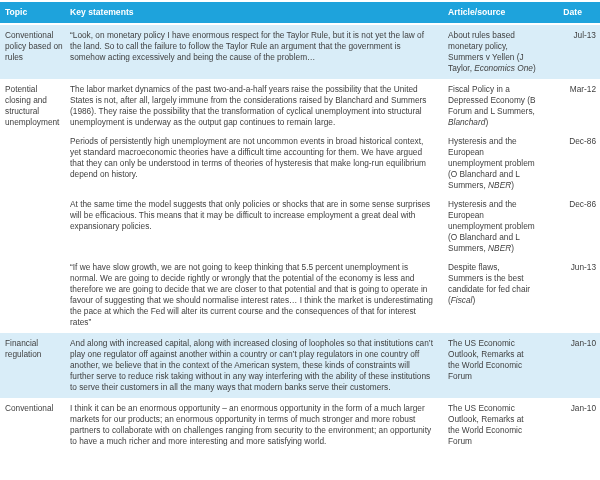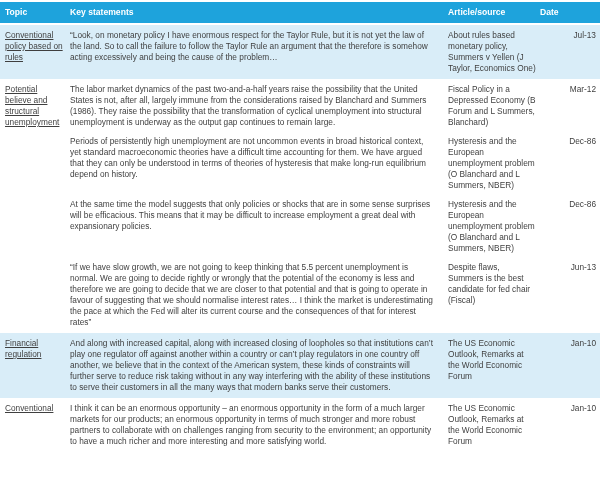--- a/index.html
+++ b/index.html
@@ -25,31 +25,31 @@
   }
   thead th {
     background: var(--header-bg);
     color: var(--header-text);
     font-weight: bold;
     font-size: 8.6px;
     text-align: left;
     padding: 5px 0 5px 5px;
     border-bottom: 2px solid #ffffff;
   }
-  thead th.col-date { padding-left: 0; }
+  thead th.col-date { text-align: right; padding-right: 18px; padding-left: 0; }
   td {
     vertical-align: top;
     padding: 3px 4px 5px 5px;
   }
   tr.shade td { background: var(--row-shade); }
   td.group-start { padding-top: 5px; }
-  td.topic-cell { padding-right: 2px; text-decoration: underline; }
+  td.topic-cell { padding-right: 2px; }
   td.statement-cell { padding-right: 7px; }
   td.date-cell { text-align: right; padding-left: 0; }
-  .it { }
+  .it { font-style: italic; }
 </style>
 </head>
 <body>
 
 <div class="page">
   <table>
     <colgroup>
       <col style="width:65px">
       <col style="width:378px">
       <col style="width:97px">
@@ -59,26 +59,26 @@
       <tr>
         <th class="col-topic">Topic</th>
         <th class="col-stmt">Key statements</th>
         <th class="col-src">Article/source</th>
         <th class="col-date">Date</th>
       </tr>
     </thead>
     <tbody id="table-body">
         <tr class="shade">
           <td class="topic-cell group-start" rowspan="1">Conventional policy based on rules</td>
-          <td class="statement-cell group-start">“Look, on monetary policy I have enormous respect for the Taylor Rule, but it is not yet the law of the land.  So to call the failure to follow the Taylor Rule an argument that the therefore is somehow acting excessively and being the cause of the problem…</td>
+          <td class="statement-cell group-start">“Look, on monetary policy I have enormous respect for the Taylor Rule, but it is not yet the law of the land.  So to call the failure to follow the Taylor Rule an argument that the government is somehow acting excessively and being the cause of the problem…</td>
           <td class="source-cell group-start"><span>About rules based monetary policy, Summers v Yellen (J Taylor, </span><span class="it">Economics One</span><span>)</span></td>
           <td class="date-cell group-start">Jul-13</td>
         </tr>
         <tr>
-          <td class="topic-cell group-start" rowspan="4">Potential believe and structural unemployment</td>
+          <td class="topic-cell group-start" rowspan="4">Potential closing and structural unemployment</td>
           <td class="statement-cell group-start">The labor market dynamics of the past two-and-a-half years raise the possibility that the United States is not, after all, largely immune from the considerations raised by Blanchard and Summers (1986). They raise the possibility that the transformation of cyclical unemployment into structural unemployment is underway as the output gap continues to remain large.</td>
           <td class="source-cell group-start"><span>Fiscal Policy in a Depressed Economy (B Forum and L Summers, </span><span class="it">Blanchard</span><span>)</span></td>
           <td class="date-cell group-start">Mar-12</td>
         </tr>
         <tr>
           <td class="statement-cell">Periods of persistently high unemployment are not uncommon events in broad historical context, yet standard macroeconomic theories have a difficult time accounting for them. We have argued that they can only be understood in terms of theories of hysteresis that make long-run equilibrium depend on history.</td>
           <td class="source-cell"><span>Hysteresis and the European unemployment problem (O Blanchard and L Summers, </span><span class="it">NBER</span><span>)</span></td>
           <td class="date-cell">Dec-86</td>
         </tr>
         <tr>

